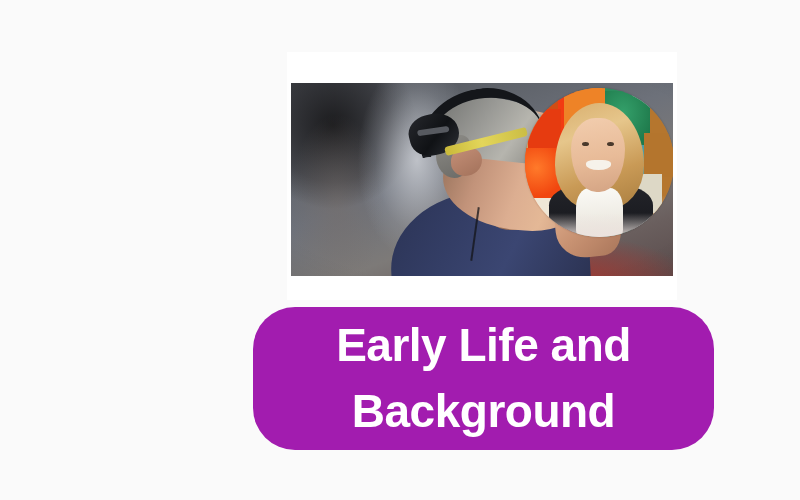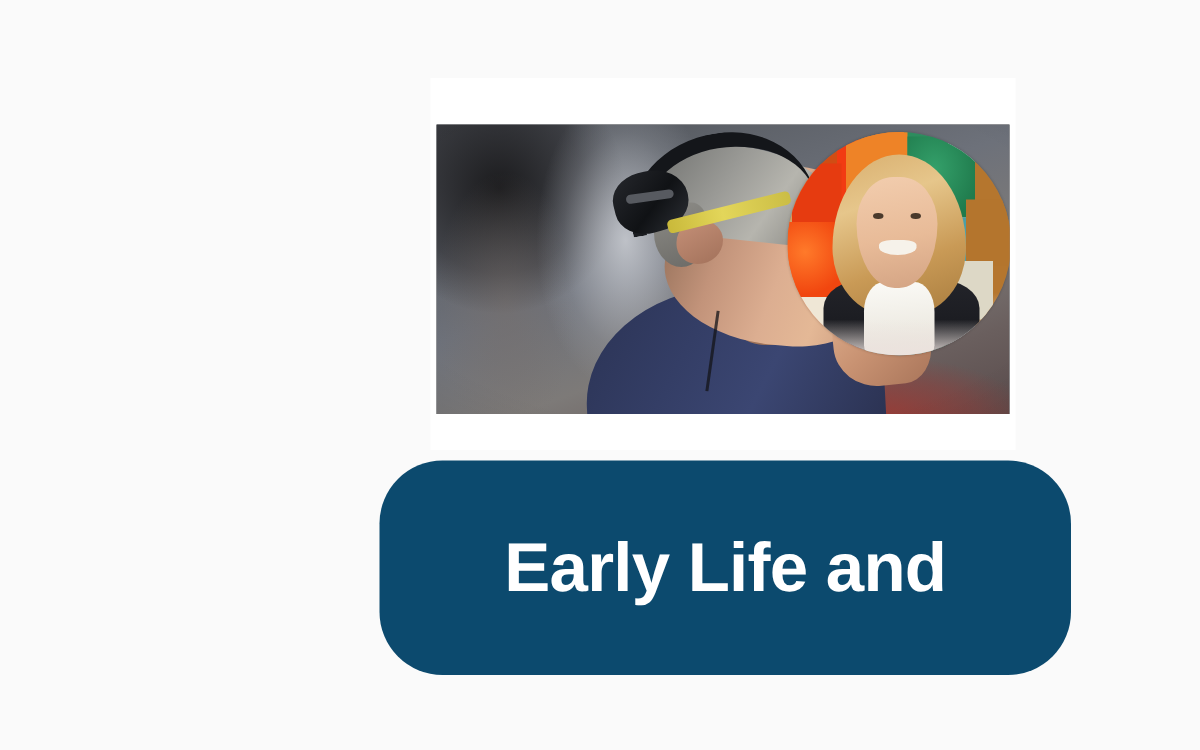--- a/index.html
+++ b/index.html
@@ -308,21 +308,21 @@
     background: linear-gradient(180deg, rgba(240,235,230,0) 0%, rgba(236,226,222,0.92) 100%);
   }
 
   
   .headline-pill {
     position: absolute;
     left: 253px;
     top: 307px;
     width: 461px;
     height: 143px;
-    background: #0c4a6e;
+    background: #a21caf;
     border-radius: 42px;
     display: flex;
     flex-direction: column;
     align-items: center;
     justify-content: center;
   }
   .headline-line {
     color: #ffffff;
     font-family: "Liberation Sans", sans-serif;
     font-weight: bold;
@@ -376,15 +376,16 @@
         <div class="inset-eye-l"></div>
         <div class="inset-eye-r"></div>
         <div class="inset-smile"></div>
         <div class="inset-fade"></div>
       </div>
     </div>
   </div>
 
   <div class="headline-pill">
     <div class="headline-line">Early Life and</div>
+    <div class="headline-line">Background</div>
   </div>
 
 </div>
 
 </body></html>

